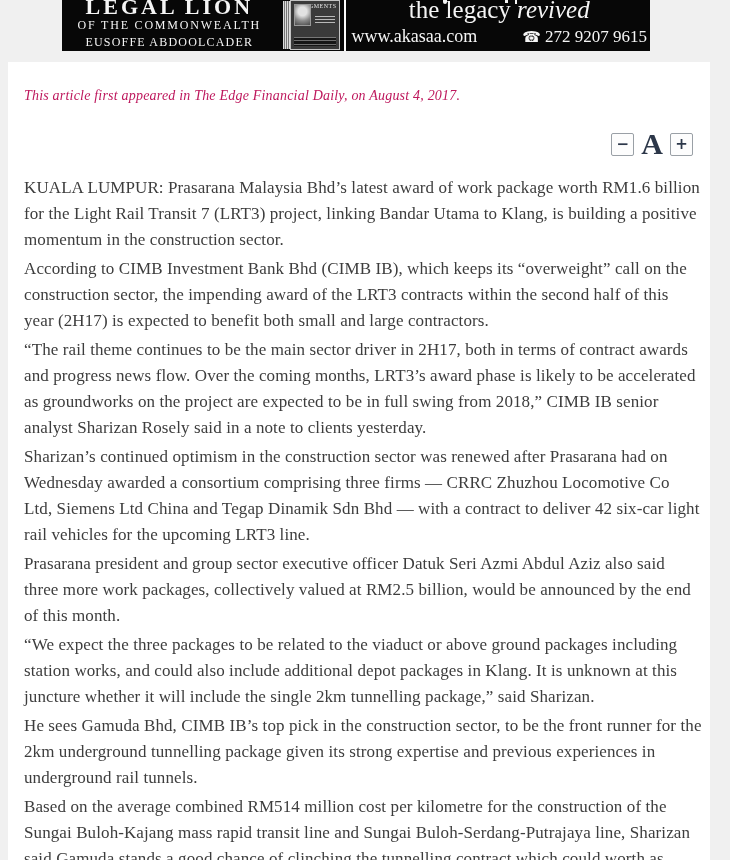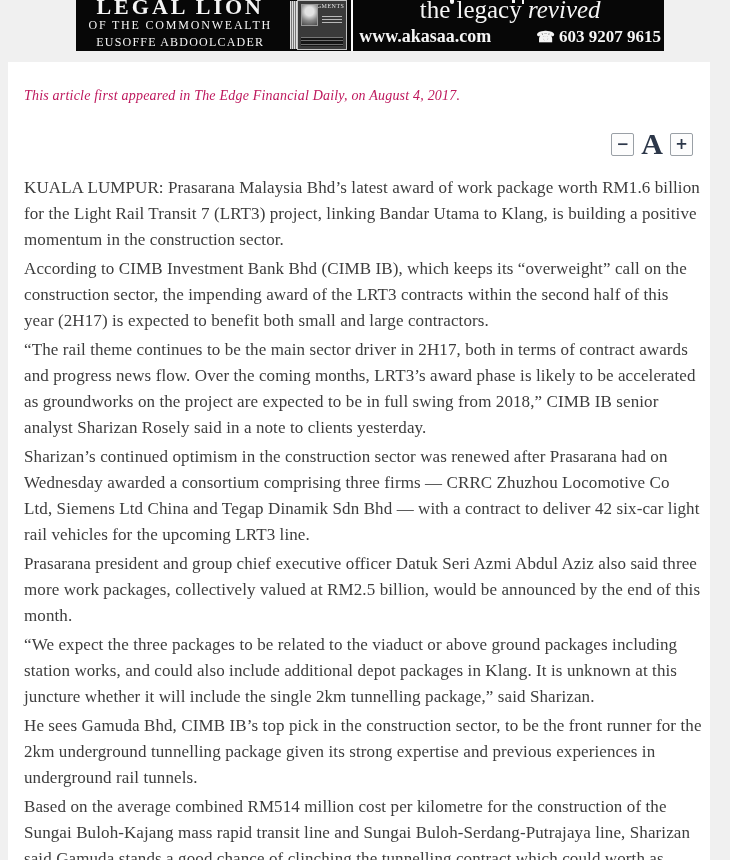--- a/index.html
+++ b/index.html
@@ -6,21 +6,21 @@
   html,body { width:730px; height:860px; }
   body {
     background:#f0f0f0;
     font-family:"Liberation Serif", serif;
     position:relative;
     overflow:hidden;
   }
 
   
   .banner {
-    position:absolute; left:76px; top:0; width:588px; height:51px;
+    position:absolute; left:62px; top:0; width:588px; height:51px;
     background:#070707; color:#f5f5f5;
     display:flex; align-items:stretch; overflow:hidden;
     text-decoration:none; cursor:pointer;
   }
   .banner-left {
     width:224px; display:flex; flex-direction:column; align-items:center;
     margin-top:-5px;
   }
   .b-title  { font-size:22px; line-height:24px; letter-spacing:3px; font-weight:600; white-space:nowrap; }
   .b-sub    { font-size:12px; line-height:13px; letter-spacing:1.8px; white-space:nowrap; }
@@ -60,21 +60,21 @@
     justify-content:flex-end; padding:0 3px 4px 5px;border-radius:15px;
   }
   .frag { position:absolute; top:0; background:#f5f5f5; }
   .frag1 { left:96px;  width:4px; height:4px; border-radius:0 0 3px 3px; }
   .frag2 { left:158px; width:3px; height:3px; }
   .frag3 { left:168px; width:2px; height:4px; }
   .b-tagline { text-align:center; font-size:25px; line-height:28px; margin-bottom:2px; white-space:nowrap; }
   .b-tagline .it { font-style:italic; }
   .b-bottomrow {
     display:flex; justify-content:space-between; align-items:baseline;
-    font-weight:700;
+    font-weight:400;
     gap:45px;
   }
   .b-site  { font-size:18px; white-space:nowrap; }
   .b-phone { font-size:17px; white-space:nowrap; display:flex; align-items:baseline; gap:4px; }
   .b-phone .ph-ic { font-size:15px; }
 
   
   .card {
     position:absolute; left:8px; top:62px; width:702px; height:820px;
     background:#ffffff;
@@ -133,40 +133,40 @@
 
   <div class="banner-right">
     <div class="frag frag1"></div>
     <div class="frag frag2"></div>
     <div class="frag frag3"></div>
     <div class="b-tagline"><span>the legacy </span><span class="it">revived</span></div>
     <div class="b-bottomrow">
       <span class="b-site">www.akasaa.com</span>
       <span class="b-phone">
           <span class="ph-ic">☎</span>
-          <span>603 9207 9615</span>
+          <span>272 9207 9615</span>
         </span>
     </div>
   </div>
 </a>
 
 <div class="card">
 
   <p class="attribution">This article first appeared in The Edge Financial Daily, on August 4, 2017.</p>
 
   <div class="font-controls">
     <button class="fc-btn">−</button>
     <span class="fc-a">A</span>
     <button class="fc-btn">+</button>
   </div>
 
   <div class="article">
     <p>KUALA LUMPUR: Prasarana Malaysia Bhd’s latest award of work package worth RM1.6 billion for the Light Rail Transit 7 (LRT3) project, linking Bandar Utama to Klang, is building a positive momentum in the construction sector.</p>
     <p>According to CIMB Investment Bank Bhd (CIMB IB), which keeps its “overweight” call on the construction sector, the impending award of the LRT3 contracts within the second half of this year (2H17) is expected to benefit both small and large contractors.</p>
     <p>“The rail theme continues to be the main sector driver in 2H17, both in terms of contract awards and progress news flow. Over the coming months, LRT3’s award phase is likely to be accelerated as groundworks on the project are expected to be in full swing from 2018,” CIMB IB senior analyst Sharizan Rosely said in a note to clients yesterday.</p>
     <p>Sharizan’s continued optimism in the construction sector was renewed after Prasarana had on Wednesday awarded a consortium comprising three firms — CRRC Zhuzhou Locomotive Co Ltd, Siemens Ltd China and Tegap Dinamik Sdn Bhd — with a contract to deliver 42 six-car light rail vehicles for the upcoming LRT3 line.</p>
-    <p>Prasarana president and group chief executive officer Datuk Seri Azmi Abdul Aziz also said three more work packages, collectively valued at RM2.5 billion, would be announced by the end of this month.</p>
+    <p>Prasarana president and group sector executive officer Datuk Seri Azmi Abdul Aziz also said three more work packages, collectively valued at RM2.5 billion, would be announced by the end of this month.</p>
     <p>“We expect the three packages to be related to the viaduct or above ground packages including station works, and could also include additional depot packages in Klang. It is unknown at this juncture whether it will include the single 2km tunnelling package,” said Sharizan.</p>
     <p>He sees Gamuda Bhd, CIMB IB’s top pick in the construction sector, to be the front runner for the 2km underground tunnelling package given its strong expertise and previous experiences in underground rail tunnels.</p>
     <p>Based on the average combined RM514 million cost per kilometre for the construction of the Sungai Buloh-Kajang mass rapid transit line and Sungai Buloh-Serdang-Putrajaya line, Sharizan said Gamuda stands a good chance of clinching the tunnelling contract which could worth as</p>
   </div>
 
 </div>
 
 </body></html>

